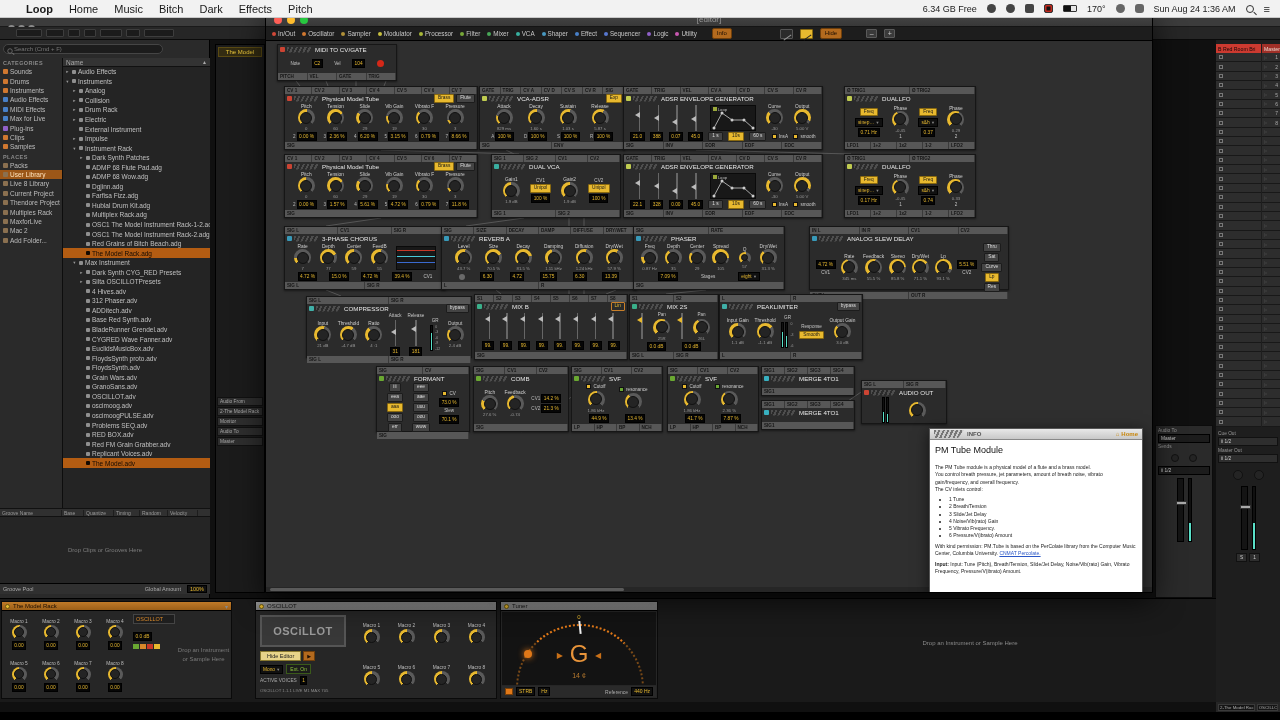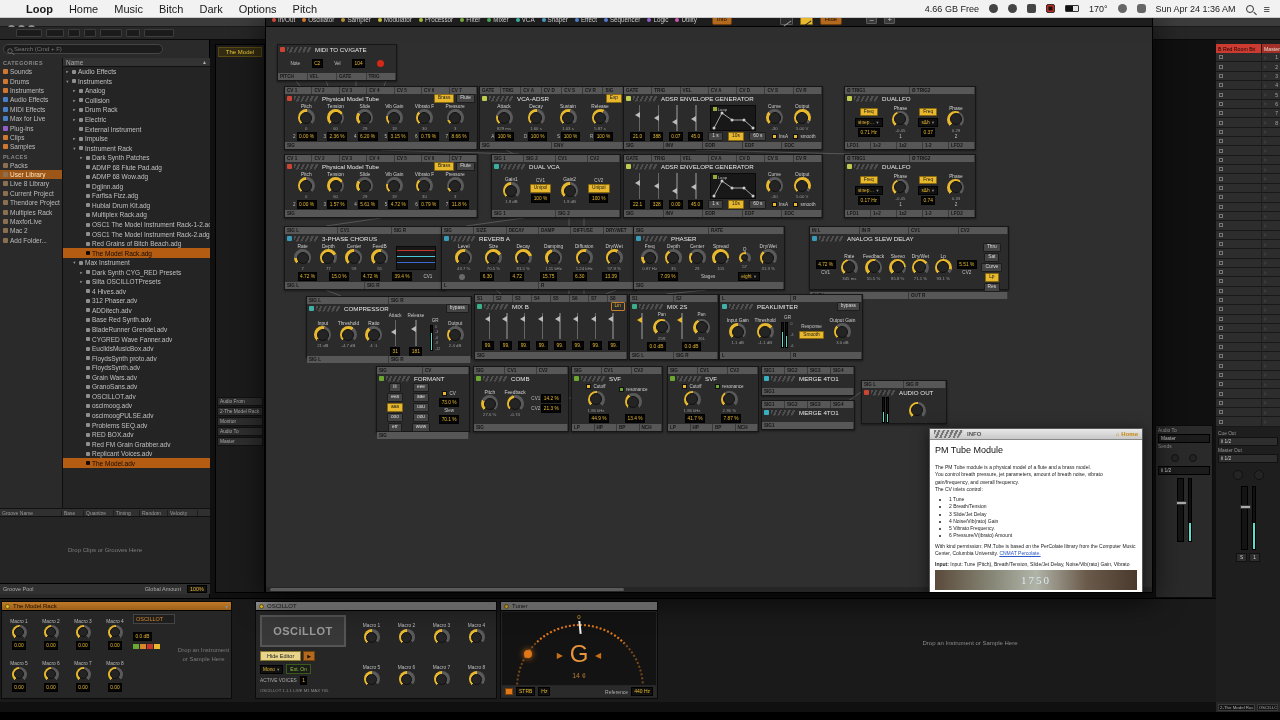--- a/index.html
+++ b/index.html
@@ -175,24 +175,24 @@
 </head>
 <body>
 
 <div id="menubar" class="abs">
   <span class="apple"></span>
   <span class="mi b">Loop</span>
   <span class="mi">Home</span>
   <span class="mi">Music</span>
   <span class="mi">Bitch</span>
   <span class="mi">Dark</span>
-  <span class="mi">Options</span>
+  <span class="mi">Effects</span>
   <span class="mi">Pitch</span>
   <span class="spacer"></span>
-  <span class="stat">4.66 GB Free</span>
+  <span class="stat">6.34 GB Free</span>
   <span class="stat">
       <i class="mb-ic round"></i>
     </span>
   <span class="stat">
       <i class="mb-ic round"></i>
     </span>
   <span class="stat">
       <i class="mb-ic"></i>
     </span>
   <span class="stat">
@@ -201,21 +201,21 @@
   <span class="stat">
       <i class="mb-ic batt"></i>
     </span>
   <span class="stat">170°</span>
   <span class="stat">
       <i class="mb-ic round" style="background:#666"></i>
     </span>
   <span class="stat">
       <i class="mb-ic" style="background:#666;border-radius:3px"></i>
     </span>
-  <span class="stat">Sun Apr 24 1:36 AM</span>
+  <span class="stat">Sun Aug 24 1:36 AM</span>
   <span class="stat">
       <i class="search-ic"></i>
     </span>
   <span class="stat" style="font-size:11px">≡</span>
 </div>
 
 <div id="live-top1" class="abs">
   <span style="margin-left:8px"><i class="wlight"></i><i class="wlight"></i><i class="wlight"></i></span>
 </div>
 <div id="live-top2" class="abs">
@@ -549,20 +549,26 @@
   <div id="trackio">
       <div>Audio From</div>
       <div>2-The Model Rack</div>
       <div>Monitor</div>
       <div>Audio To</div>
       <div>Master</div>
     </div>
 </div>
 
 <div id="editor" class="abs">
+  <div id="etitle">
+    <i class="tl" style="background:#ff5f57"></i>
+    <i class="tl" style="background:#febc2e"></i>
+    <i class="tl" style="background:#28c840"></i>
+    <span class="name">[editor]</span>
+  </div>
   <div id="etoolbar">
     <span id="cats" style="display:flex;gap:7px;">
         <span class="cat">
           <i class="dot" style="background: rgb(208, 72, 56);"></i>
           <span>In/Out</span>
         </span>
         <span class="cat">
           <i class="dot" style="background: rgb(208, 120, 48);"></i>
           <span>Oscillator</span>
         </span>
@@ -1897,21 +1903,20 @@
             <li>2 Breath/Tension</li>
             <li>3 Slide/Jet Delay</li>
             <li>4 Noise/Vib(rato) Gain</li>
             <li>5 Vibrato Frequency.</li>
             <li>6 Pressure/V(ibrato) Amount</li>
           </ul>
         <div style="margin-top:3px"><span>With kind permission: PM.Tube is based on the PerColate library from the Computer Music Center, Columbia University. </span><span class="lnk">CNMAT Percolate.</span></div>
         <div style="margin-top:4px"><b>Input:</b> <span></span><span>Input: Tune (Pitch), Breath/Tension, Slide/Jet Delay, Noise/Vib(rato) Gain, Vibrato Frequency, Pressure/V(ibrato) Amount.</span></div>
 
       </div>
-      <div id="infoimg">1750</div>
     </div>
     <div id="hscroll">
         <div></div>
       </div>
   </div>
 </div>
 
 <div id="devices" class="abs">
 
   <div class="dev" style="left:1px;width:231px;">

